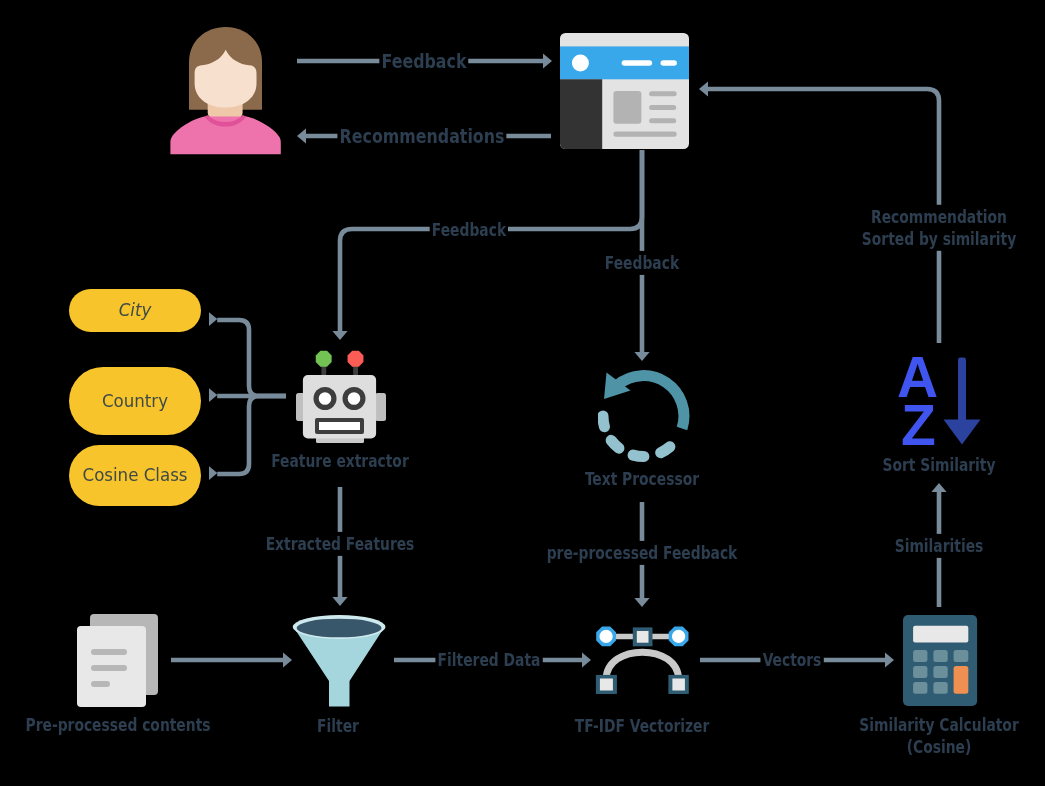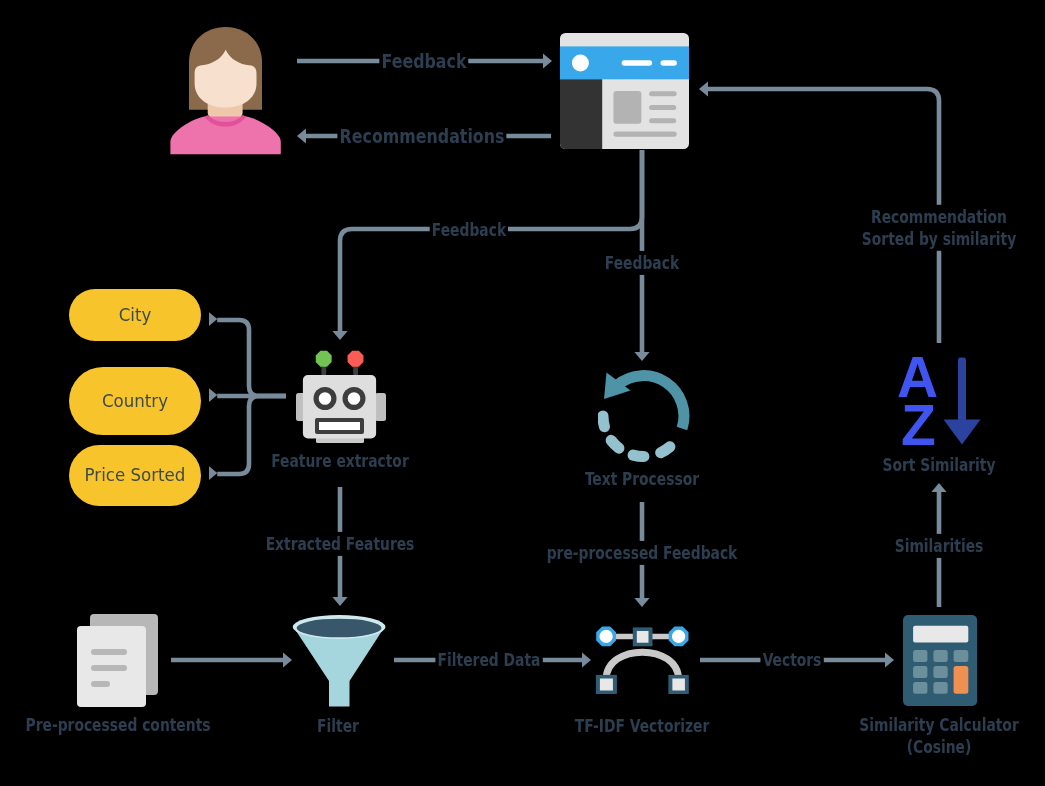--- a/index.html
+++ b/index.html
@@ -154,28 +154,28 @@
     <rect x="30.4" y="35.1" width="14.3" height="11.8" rx="2.5"></rect>
     <rect x="50.6" y="35.1" width="14.7" height="11.8" rx="2.5"></rect>
     <rect x="10.1" y="51.1" width="14.3" height="11.8" rx="2.5"></rect>
     <rect x="30.4" y="51.1" width="14.3" height="11.8" rx="2.5"></rect>
     <rect x="10.1" y="66.9" width="14.3" height="11.8" rx="2.5"></rect>
     <rect x="30.4" y="66.9" width="14.3" height="11.8" rx="2.5"></rect>
   </g>
   <rect x="50.6" y="51.1" width="14.7" height="27.6" rx="2.5" fill="#ef8f52"></rect>
 </svg>
 
-<div class="pill" style="left:69px;top:289px;width:132px;height:52px;">
+<div class="pill" style="left:69px;top:289px;width:132px;height:43px;font-style:italic;">
   <span>City</span>
 </div>
 <div class="pill" style="left:69px;top:367px;width:132px;height:68px;">
   <span>Country</span>
 </div>
 <div class="pill" style="left:69px;top:445px;width:132px;height:61px;">
-  <span>Price Sorted</span>
+  <span>Cosine Class</span>
 </div>
 
 <div class="edge-lbl big" style="left:424px;top:62px;">Feedback</div>
 <div class="edge-lbl big" style="left:422px;top:137px;">Recommendations</div>
 <div class="edge-lbl" style="left:469px;top:230px;">Feedback</div>
 <div class="edge-lbl" style="left:642px;top:263px;">Feedback</div>
 <div class="edge-lbl" style="left:939px;top:228px;">
   <div>Recommendation</div>
   <div>Sorted by similarity</div>
 </div>

